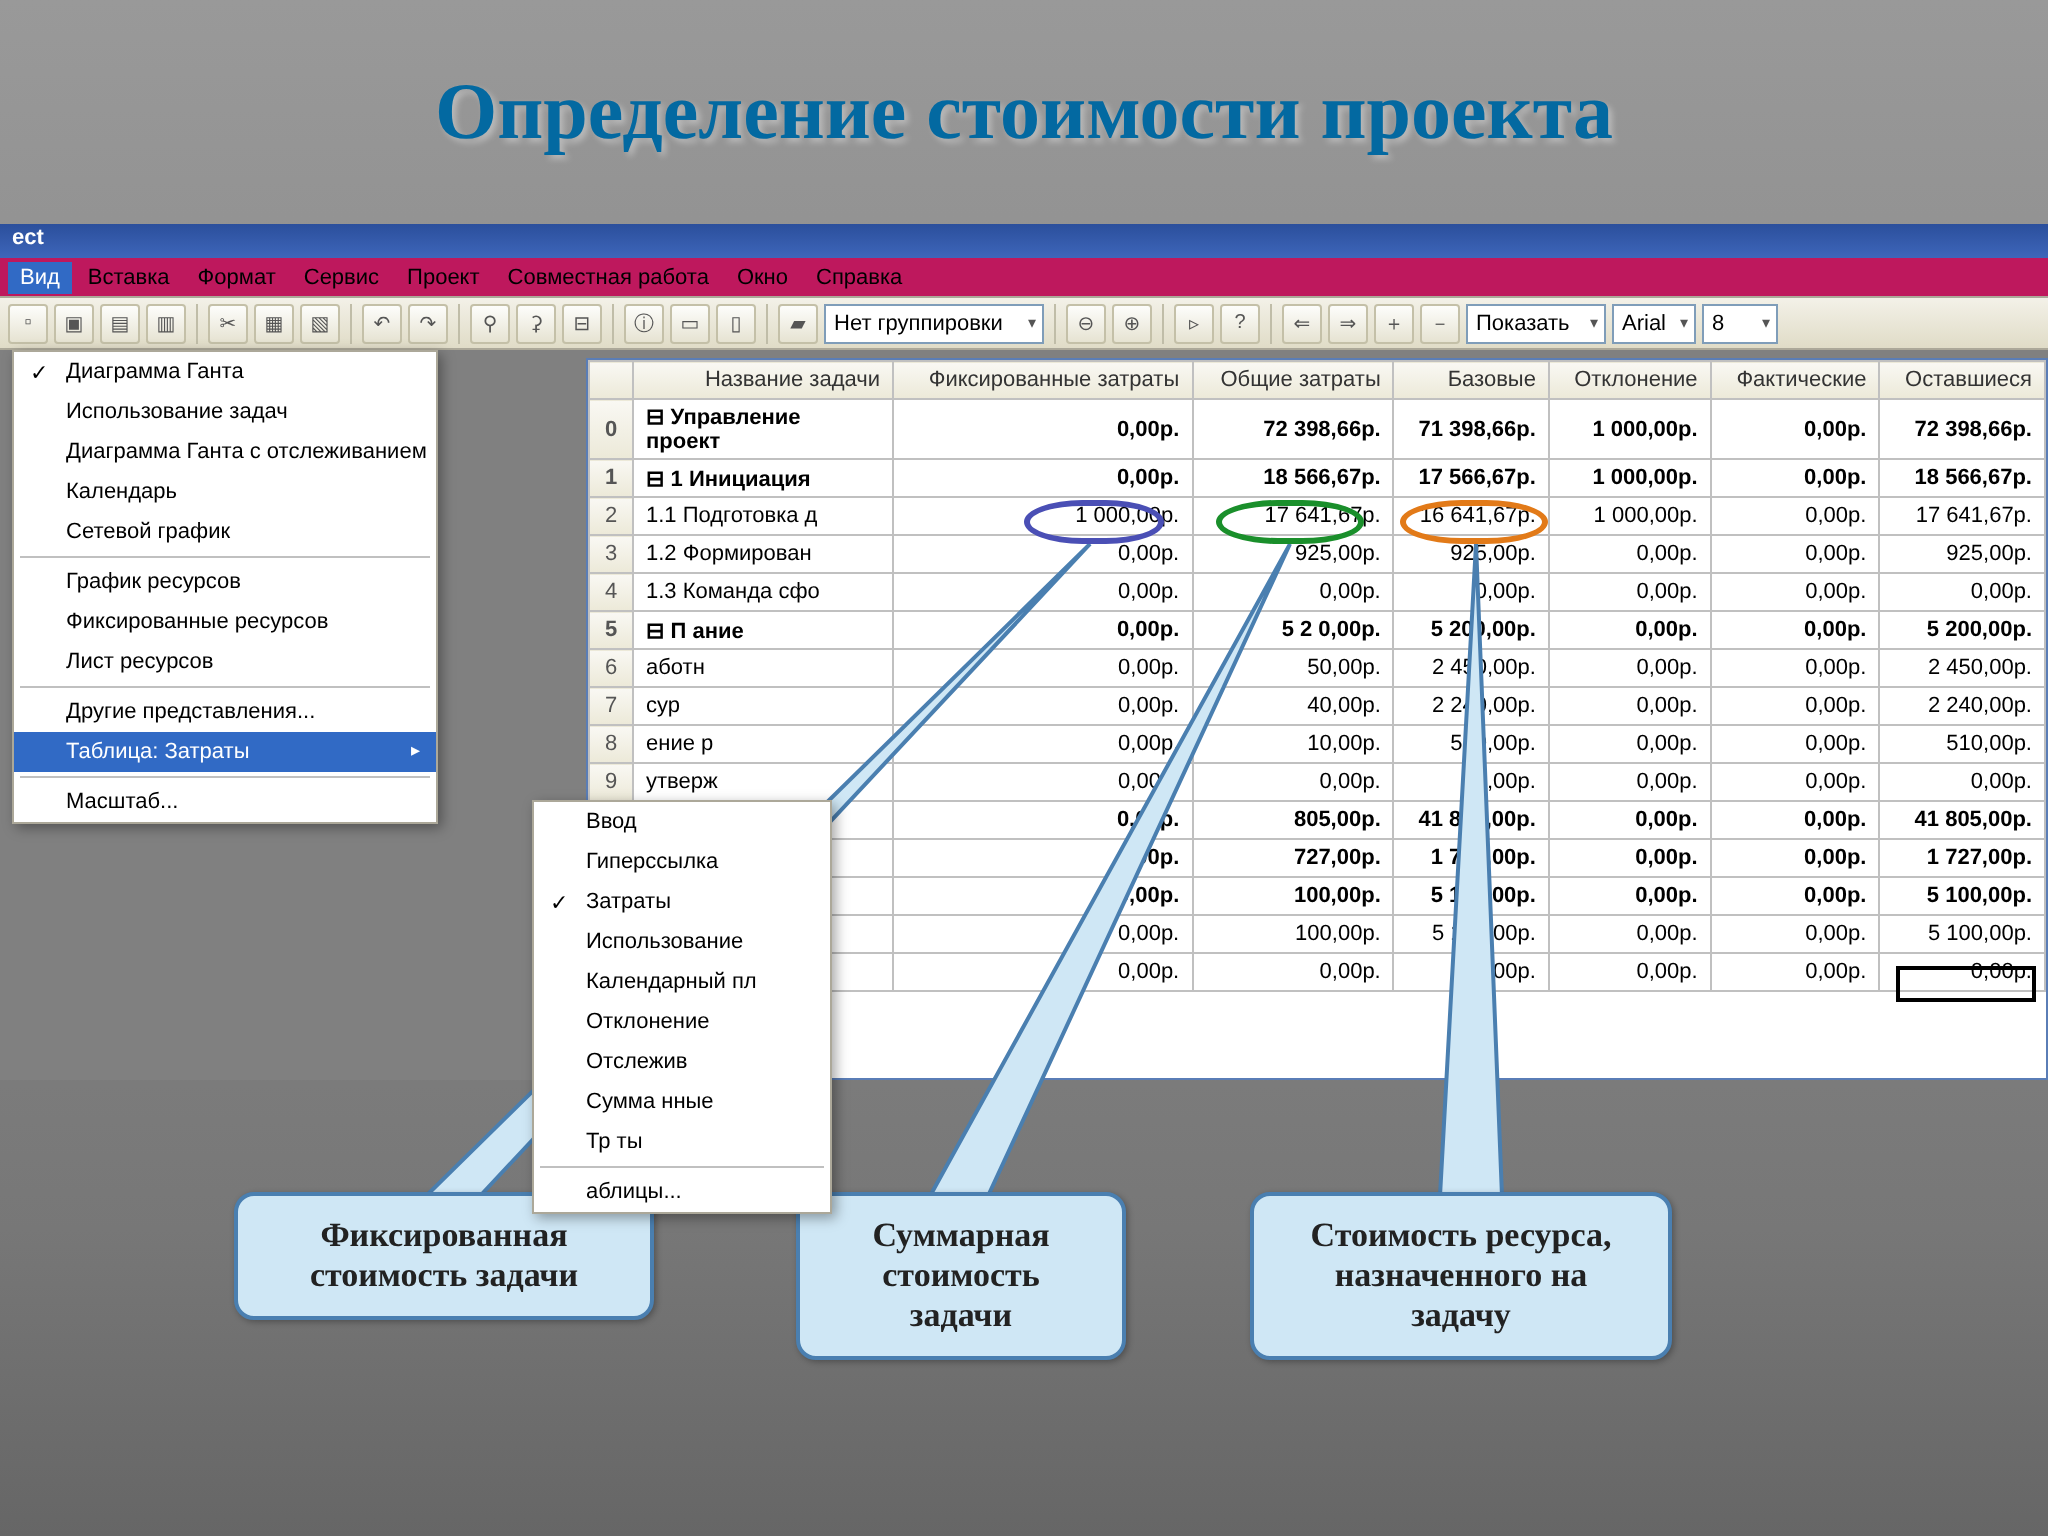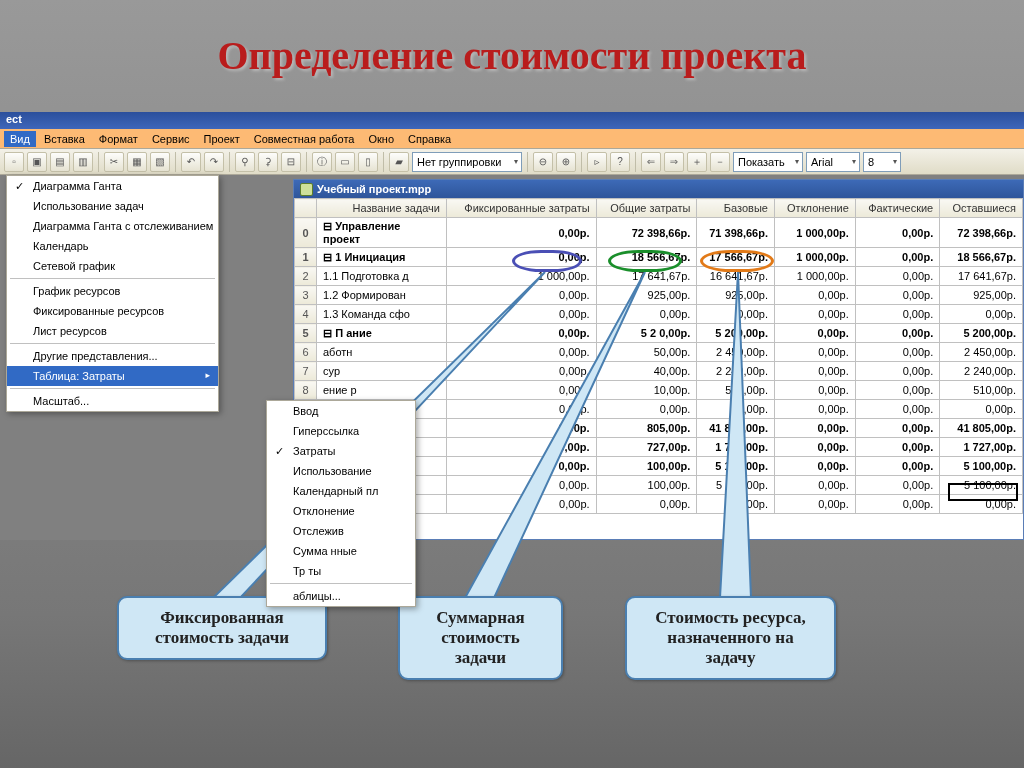--- a/index.html
+++ b/index.html
@@ -1,20 +1,20 @@
 <!DOCTYPE html>
 <html><head>
 <meta charset="utf-8">
 <style>
   * { box-sizing: border-box; margin: 0; padding: 0; }
   body { width: 1024px; height: 768px; font-family: Tahoma, Arial, sans-serif; font-size: 11px; background: linear-gradient(to bottom, #999, #777 80%, #666); overflow: hidden; position: relative; }
-  .slide-title { font-family: "Times New Roman", serif; font-size: 40px; font-weight: bold; text-align: center; padding: 32px 0 18px; color: #b91c1c; text-shadow: 2px 2px 3px rgba(255,255,255,.35); }
+  .slide-title { font-family: "Times New Roman", serif; font-size: 40px; font-weight: bold; text-align: center; padding: 32px 0 18px; color: #0369a1; text-shadow: 2px 2px 3px rgba(255,255,255,.35); }
   .app { position: absolute; left: 0; top: 112px; width: 1024px; height: 428px; background: #8a8a8a; }
   .titlebar { height: 17px; background: linear-gradient(#2b4f9c,#3e66ba); color:#fff; font-size:11px; padding: 1px 6px; font-weight:bold; }
-  .menubar { height: 20px; background: #fdba74; border-bottom: 1px solid #aca899; display: flex; align-items:center; padding: 0 4px; gap: 2px; }
+  .menubar { height: 20px; background: #be185d; border-bottom: 1px solid #aca899; display: flex; align-items:center; padding: 0 4px; gap: 2px; }
   .menubar span { padding: 2px 6px; cursor:default; }
   .menubar span.active { background:#316ac5; color:#fff; }
   .toolbar { height: 26px; background: linear-gradient(#f3f1e8,#e0dcc7); border-bottom: 1px solid #aca899; display:flex; align-items:center; gap:3px; padding:0 4px; }
   .tb-btn { width:20px; height:20px; background:linear-gradient(#fdfdfb,#e6e3d2); border:1px solid #c4c0a8; border-radius:2px; display:inline-flex; align-items:center; justify-content:center; font-size:10px; color:#555; }
   .tb-sep { width:1px; height:20px; background:#c0bda8; margin:0 2px;}
   .tb-combo { height:20px; border:1px solid #7f9db9; background:#fff; padding:0 15px 0 4px; font-size:11px; display:inline-flex; align-items:center; position:relative; }
   .tb-combo::after{content:"▾"; position:absolute; right:3px; color:#555; font-size:8px;}
   .work { position:relative; background:#808080; height: calc(100% - 63px); }
   .doc { position:absolute; left:293px; top:4px; right:0; bottom:0; background:#fff; border:1px solid #5a7db6; }
   .doc-title { height:18px; background:linear-gradient(#3d6ab7,#2e559a); color:#fff; font-size:11px; padding:1px 6px; display:flex; align-items:center; gap:4px; font-weight:bold;}
@@ -87,21 +87,21 @@
     <span class="tb-btn">⊕</span>
     <span class="tb-sep"></span>
     <span class="tb-btn">▹</span>
     <span class="tb-btn">?</span>
     <span class="tb-sep"></span>
     <span class="tb-btn">⇐</span>
     <span class="tb-btn">⇒</span>
     <span class="tb-btn">＋</span>
     <span class="tb-btn">－</span>
     <span class="tb-combo" style="width:70px">Показать</span>
-    <span class="tb-combo" style="width:54px">Arial</span>
+    <span class="tb-combo" style="width:42px">Arial</span>
     <span class="tb-combo" style="width:38px">8</span>
   </div>
 
   <div class="work">
 
     <div class="dropdown" id="viewdd">
         <div class="item checked">Диаграмма Ганта</div>
         <div class="item">Использование задач</div>
         <div class="item">Диаграмма Ганта с отслеживанием</div>
         <div class="item">Календарь</div>
@@ -124,24 +124,20 @@
         <div class="item">Календарный пл</div>
         <div class="item">Отклонение</div>
         <div class="item">Отслежив</div>
         <div class="item">Сумма          нные</div>
         <div class="item">Тр             ты</div>
         <div class="sep"></div>
         <div class="item">аблицы...</div>
       </div>
 
     <div class="doc">
-      <div class="doc-title">
-        <span class="ico"></span>
-        <span>Учебный проект.mpp</span>
-      </div>
       <table class="grid" id="grid">
         <thead>
             <tr id="gridhead">
               <th style="width: 22px;"></th>
               <th class="task-name">Название задачи</th>
               <th>Фиксированные затраты</th>
               <th>Общие затраты</th>
               <th>Базовые</th>
               <th>Отклонение</th>
               <th>Фактические</th>

